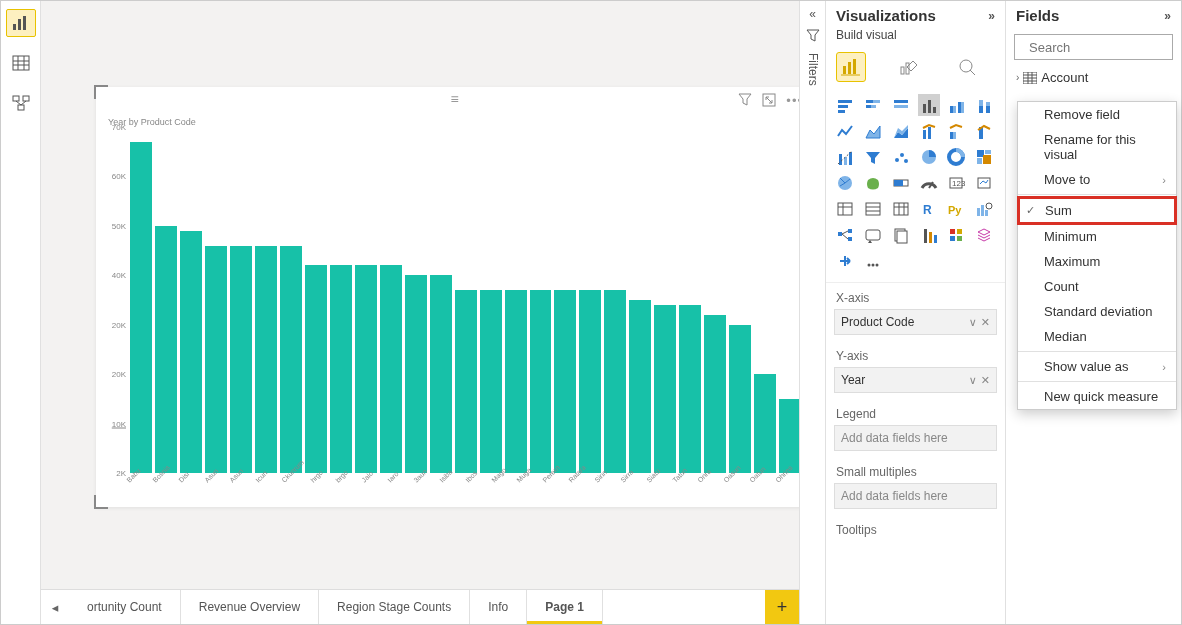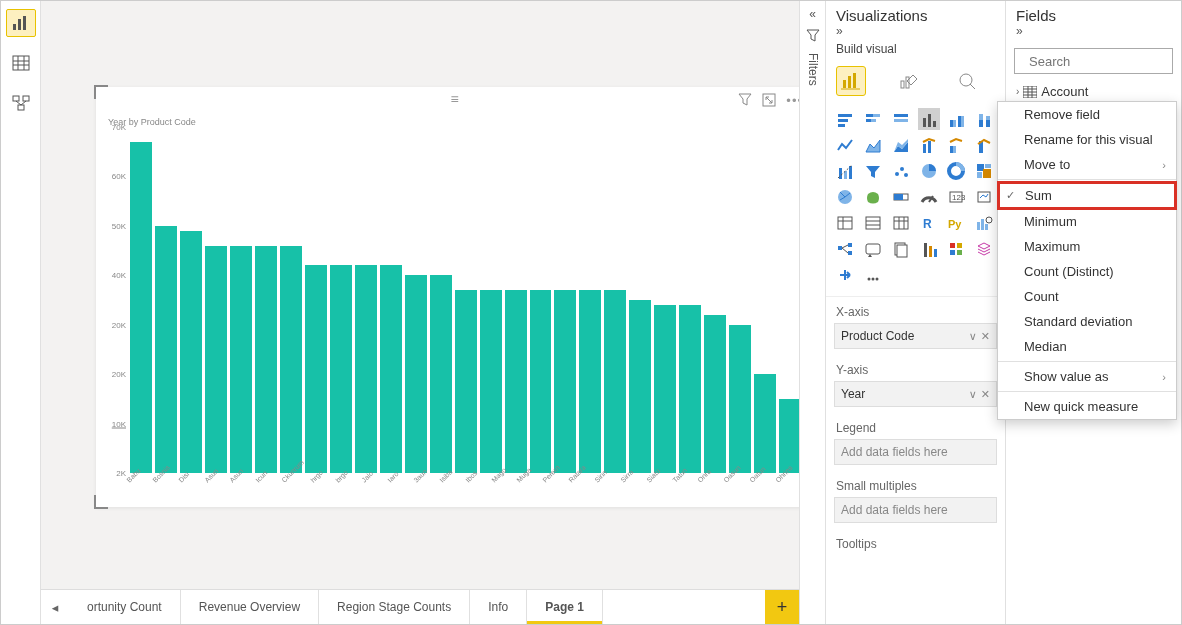--- a/index.html
+++ b/index.html
@@ -39,42 +39,42 @@
   .page-tab.active::after { content:""; position:absolute; left:0; right:0; bottom:0; height:3px; background:#f2c811; }
   .page-add { width: 34px; background: #f2c811; display: flex; align-items: center; justify-content: center; font-size: 18px; color: #333; cursor: pointer; }
   
   .filter-rail { width: 26px; border-left: 1px solid #e0e0e0; background: #fff; display: flex; flex-direction: column; align-items: center; padding-top: 6px; }
   .filter-rail .collapse { font-size: 12px; color: #555; margin-bottom: 8px; cursor: pointer; }
   .filter-rail .rot { writing-mode: vertical-rl; font-size: 12px; color: #555; margin-top: 6px; }
   .filter-rail svg { color: #555; margin-bottom: 4px; }
   
   .viz-panel { width: 180px; border-left: 1px solid #e0e0e0; background: #fff; display: flex; flex-direction: column; overflow-y: auto; }
   .viz-panel::-webkit-scrollbar { width: 0; }
-  .panel-header { display: flex; justify-content: space-between; padding: 6px 10px 4px 10px; font-size: 15px; font-weight: 400; flex-direction: column; }
+  .panel-header { display: flex; justify-content: space-between; align-items: center; padding: 6px 10px 4px 10px; font-size: 15px; font-weight: 700; }
   .panel-header .expand { font-size: 12px; color: #555; cursor: pointer; }
   .sub-label { font-size: 12px; padding: 0 10px 6px 10px; color: #444; }
   .format-row { display: flex; gap: 28px; padding: 4px 10px 8px 10px; align-items: center; }
   .format-row .fmt { width: 30px; height: 30px; display:flex; align-items:center; justify-content:center; color: #666; cursor:pointer; }
   .format-row .fmt.active { background: #fdf0c0; border:1px solid #e8c200; border-radius:3px; }
   .viz-grid { display: grid; grid-template-columns: repeat(6, 1fr); gap: 4px; padding: 4px 8px; }
   .viz-icon { width: 22px; height: 22px; display:flex; align-items:center; justify-content:center; cursor:pointer; border:1px solid transparent; }
   .viz-icon.selected { background:#d0d0d0; }
   .viz-grid svg { display:block; }
   .field-well-section { border-top:1px solid #eee; margin-top:6px; }
   .well-label { font-size:12px; color:#666; padding:8px 10px 4px 10px; }
   .well-box { margin: 0 8px 6px 8px; background:#f2f2f2; border:1px solid #ddd; height:26px; display:flex; align-items:center; justify-content:space-between; padding:0 6px; font-size:12px; }
   .well-box .chev { color:#888; font-size:11px; cursor:pointer; display:flex; gap:4px; }
   .well-box.placeholder { color:#888; font-style: normal; }
   
   .fields-panel { width: 176px; border-left: 1px solid #e0e0e0; background: #fff; position: relative; }
   .search-box { margin: 6px 8px 8px 8px; border:1px solid #aaa; height:26px; display:flex; align-items:center; padding:0 6px; gap:6px; color:#888; }
   .search-box input { border:none; outline:none; flex:1; font-size:13px; color:#333; background:transparent; }
   .field-row { display:flex; align-items:center; gap:4px; padding:2px 10px; font-size:13px; color:#333; }
   
-  .context-menu { position:absolute; top:100px; right:4px; width:180px; background:#fff; border:1px solid #ccc; box-shadow:0 4px 12px rgba(0,0,0,0.2); z-index:20; font-size:13px; }
+  .context-menu { position:absolute; top:100px; right:4px; width:160px; background:#fff; border:1px solid #ccc; box-shadow:0 4px 12px rgba(0,0,0,0.2); z-index:20; font-size:13px; }
   .menu-item { padding:5px 10px 5px 26px; position:relative; cursor:pointer; display:flex; justify-content:space-between; align-items:center; }
   .menu-item.highlight { border:3px solid #d93025; margin:-1px; padding:4px 9px 4px 25px; }
   .menu-item .check { position:absolute; left:6px; top:5px; font-size:11px; color:#666; }
   .menu-sep { height:1px; background:#e0e0e0; margin:2px 0; }
   .menu-item .chevron { font-size:11px; color:#888; }
   
   svg { pointer-events:none; }
 </style>
 </head>
 <body>
@@ -573,23 +573,20 @@
           <span class="check">✓</span>
           <span>Sum</span>
         </div>
       <div class="menu-item">
           <span>Minimum</span>
         </div>
       <div class="menu-item">
           <span>Maximum</span>
         </div>
       <div class="menu-item">
-          <span>Count (Distinct)</span>
-        </div>
-      <div class="menu-item">
           <span>Count</span>
         </div>
       <div class="menu-item">
           <span>Standard deviation</span>
         </div>
       <div class="menu-item">
           <span>Median</span>
         </div>
       <div class="menu-sep"></div>
       <div class="menu-item">

